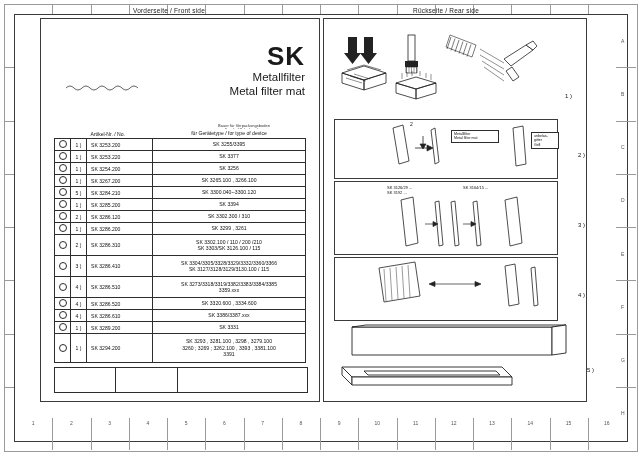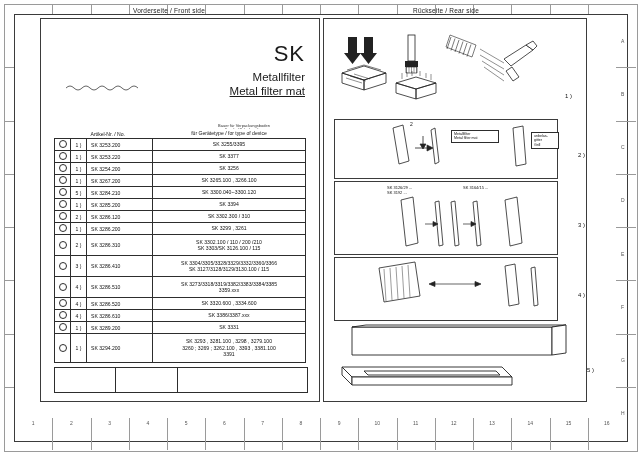--- a/index.html
+++ b/index.html
@@ -25,23 +25,23 @@
   .hdr{position:absolute;font-size:6.5px;color:#222;letter-spacing:.2px;}
   .hdr-front{left:133px;top:7px;}
   .hdr-rear{left:413px;top:7px;}
 
   
   .panel{position:absolute;border:1px solid #3b3b3b;background:#fff;}
   .panel-left{left:40px;top:18px;width:278px;height:382px;}
   .panel-right{left:323px;top:18px;width:262px;height:382px;}
 
   
-  .title-sk{position:absolute;right:14px;top:22px;font-size:22px;font-weight:400;letter-spacing:1px;margin-left:40px;}
+  .title-sk{position:absolute;right:14px;top:22px;font-size:26px;font-weight:700;letter-spacing:1px;margin-left:40px;}
   .title-2{position:absolute;right:14px;top:52px;font-size:11.5px;}
-  .title-3{position:absolute;right:14px;top:66px;font-size:11.5px;text-decoration:underline;}
+  .title-3{position:absolute;right:14px;top:66px;font-size:11.5px;}
 
   .squiggle{position:absolute;left:24px;top:64px;width:76px;height:8px;}
 
   .note-block{position:absolute;right:16px;top:104px;width:118px;text-align:center;line-height:1.25;}
   .note-block div{font-size:3.6px;color:#333;}
   .note-block div.n1{font-size:4px;}
 
   
   .tbl{position:absolute;left:13px;top:110px;width:252px;border-collapse:collapse;table-layout:fixed;}
   .tbl td{border:.6px solid #2d2d2d;font-size:5.1px;padding:0;height:11px;vertical-align:middle;color:#111;}

